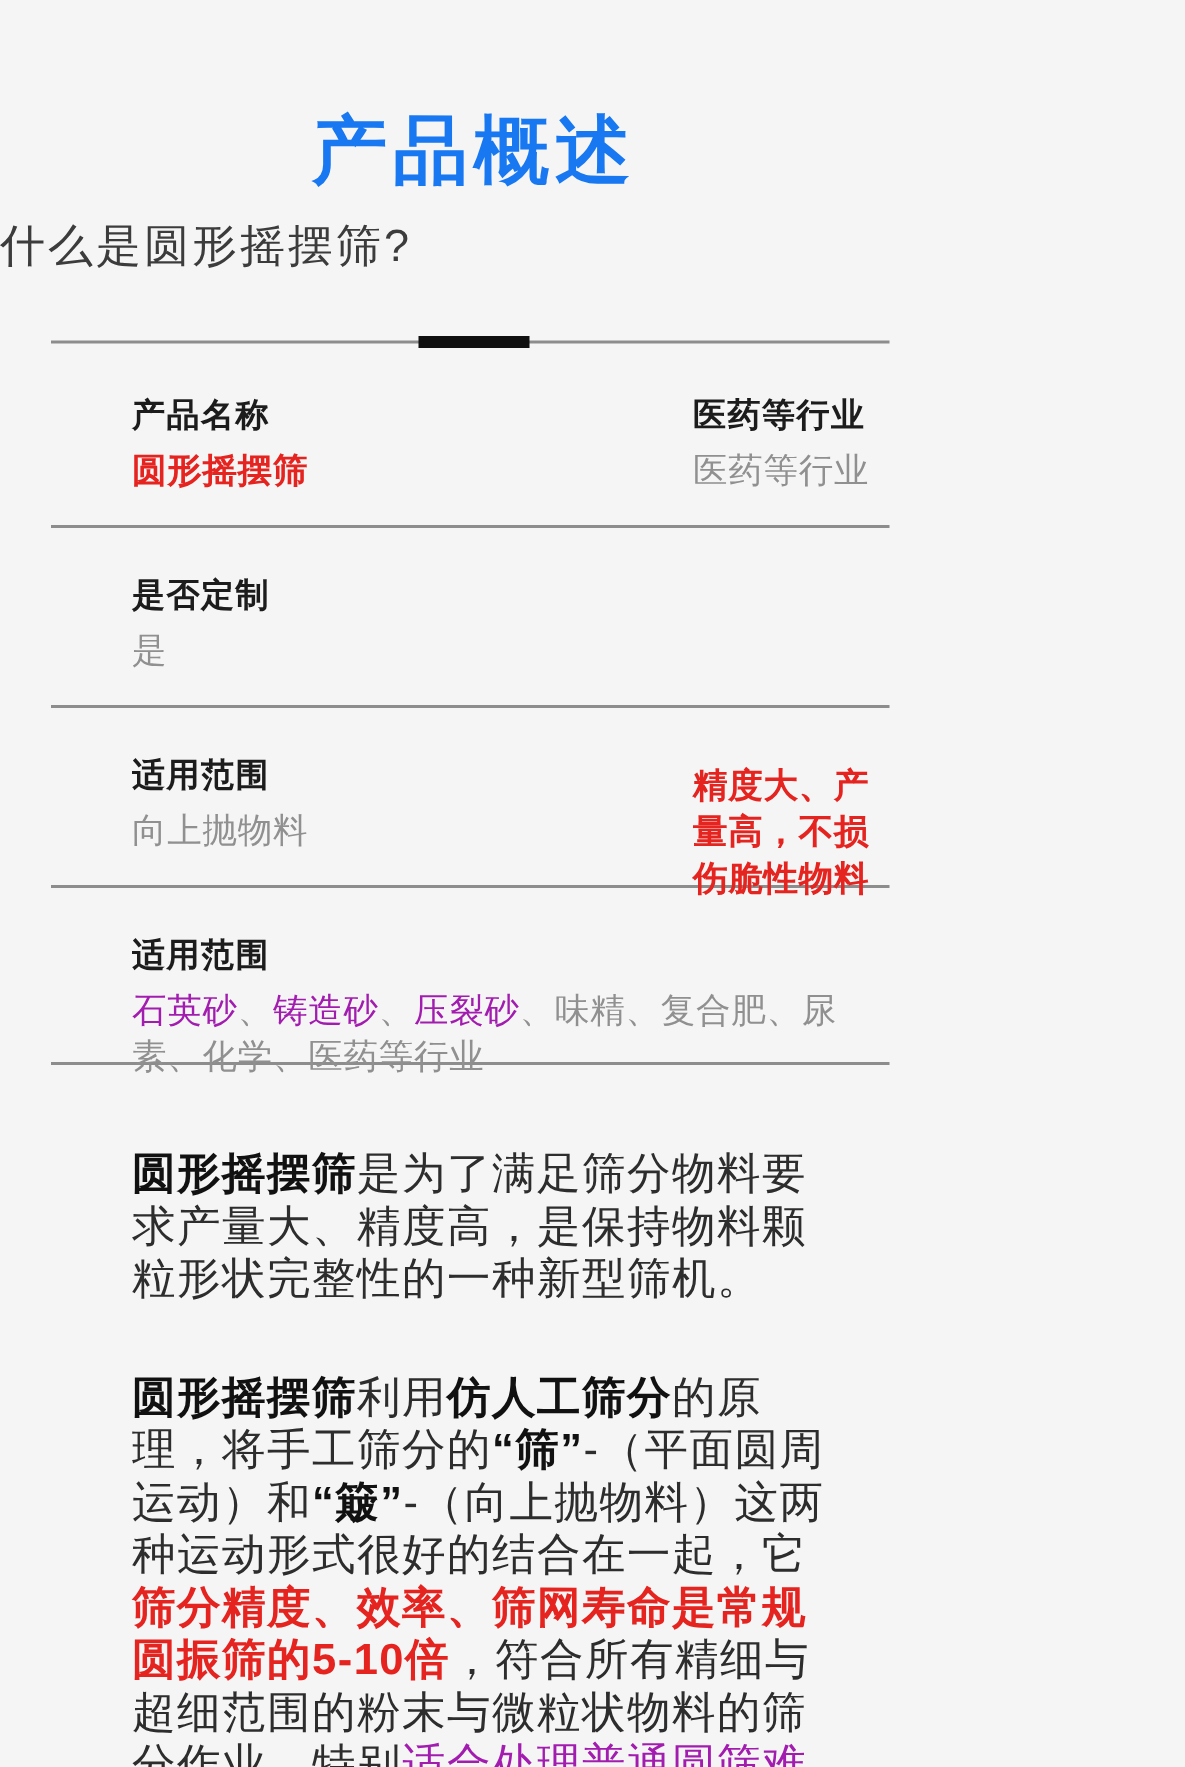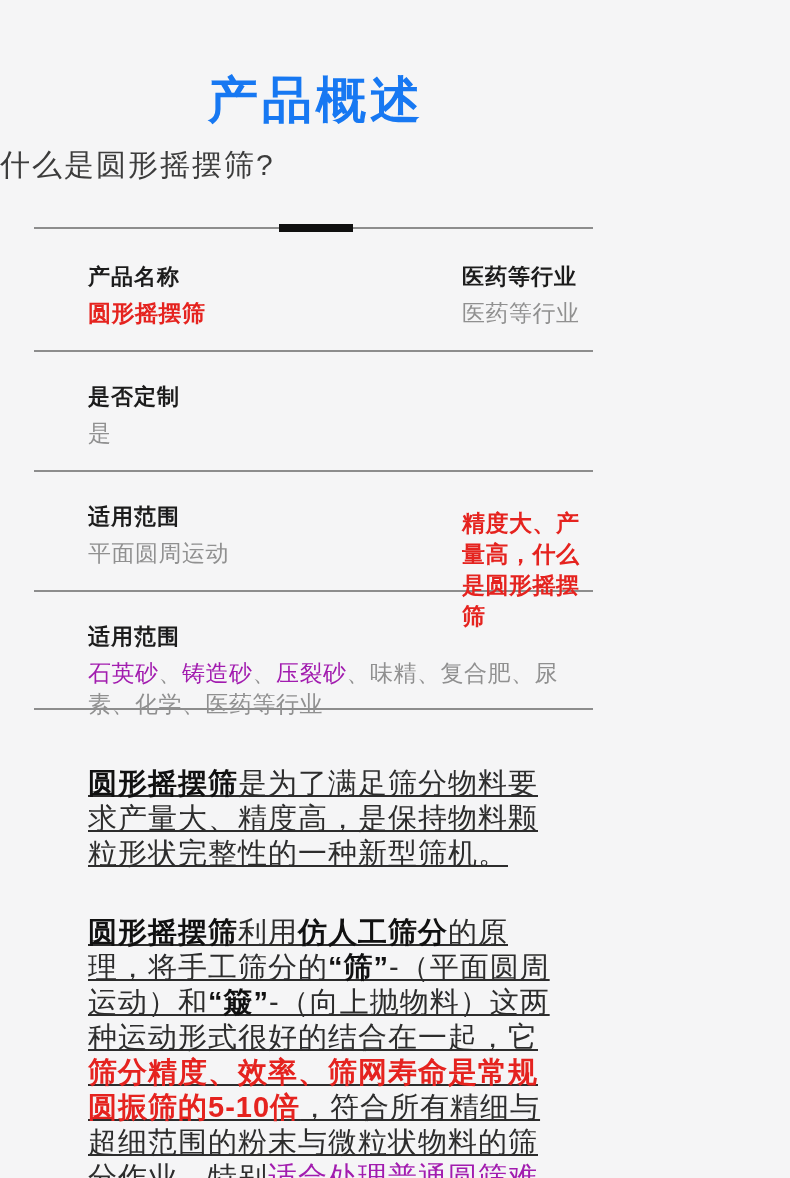--- a/index.html
+++ b/index.html
@@ -59,21 +59,20 @@
   .cell-left .spec-value.wrap-narrow{max-width:172px;}
   .cell-right .spec-value{max-width:252px;}
 
   
   .paragraphs{margin:56px 82px 0 88px;}
   .para{
     margin:0;
     font-size:29px;line-height:35px;
     letter-spacing:1px;
     color:#2d2d2d;
-    text-decoration:underline;
   }
   .para + .para{margin-top:44px;}
 
   
   .s-bold{font-weight:700;color:#111;}
   .s-red{color:#a21caf;}
   .s-red-bold{color:#e5231f;font-weight:700;}
   .s-gray{color:#909090;}
 </style>
 </head>
@@ -107,24 +106,24 @@
     <div class="spec-row">
       <div class="cell cell-right">
         <div class="spec-label">是否定制</div>
         <div class="spec-value">是</div>
       </div>
     </div>
 
     <div class="spec-row">
       <div class="cell cell-left">
         <div class="spec-label">适用范围</div>
-        <div class="spec-value">平面圆周运动</div>
+        <div class="spec-value">向上抛物料</div>
       </div>
       <div class="cell cell-right">
-        <div class="spec-value red-bold">精度大、产量高，什么是圆形摇摆筛</div>
+        <div class="spec-value red-bold">精度大、产量高，不损伤脆性物料</div>
       </div>
     </div>
 
     <div class="spec-row single">
       <div class="cell">
         <div class="spec-label">适用范围</div>
         <div class="spec-value"><span class="s-red">石英砂</span><span class="s-gray">、</span><span class="s-red">铸造砂</span><span class="s-gray">、</span><span class="s-red">压裂砂</span><span class="s-gray">、味精、复合肥、尿素、化学、医药等行业</span></div>
       </div>
     </div>
 

